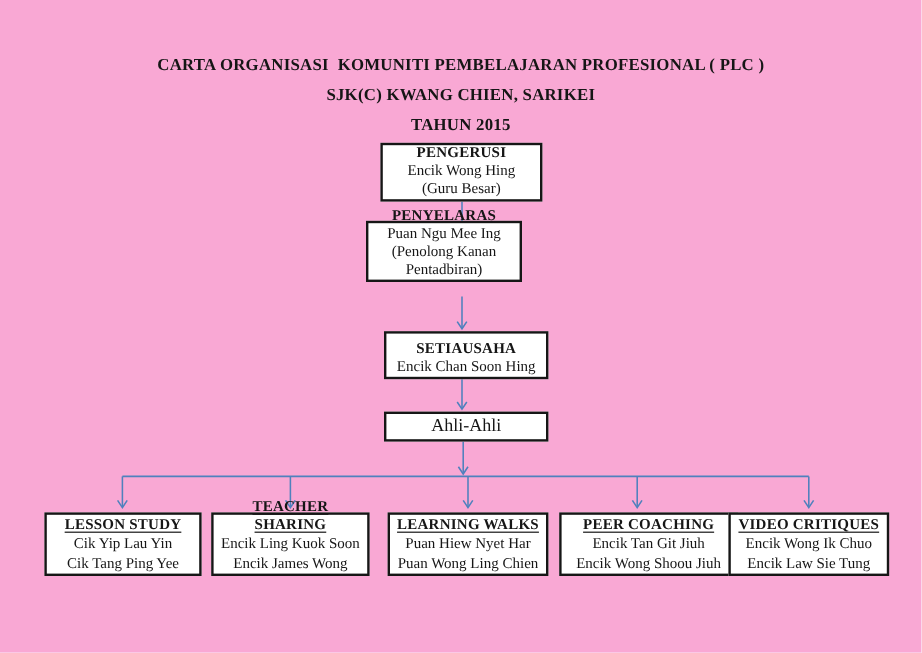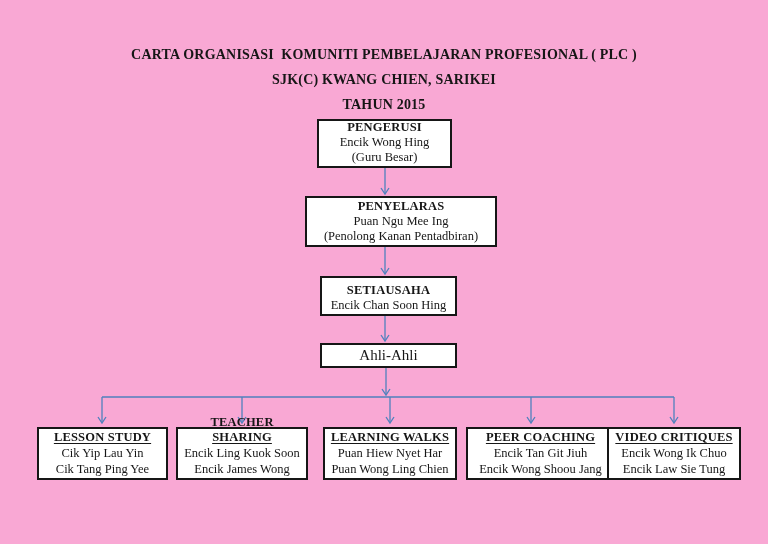--- a/index.html
+++ b/index.html
@@ -16,21 +16,21 @@
   
   .obox{
     position:absolute;box-sizing:border-box;border:2px solid var(--border);
     background:#fff;text-align:center;display:flex;flex-direction:column;
     justify-content:flex-end;align-items:center;padding:1px 2px;
   }
   .obox .head{font-weight:bold;font-size:12.5px;line-height:15px;letter-spacing:.2px;}
   .obox .line{font-size:12.5px;line-height:15px;}
   
   #box-pengerusi {left:317px;top:119px;width:135px;height:49px;}
-  #box-penyelaras{left:305px;top:196px;width:192px;height:51px;}
+  #box-penyelaras{left:305px;top:184px;width:130px;height:51px;}
   #box-setiausaha{left:320px;top:276px;width:137px;height:40px;}
   #box-ahli      {left:320px;top:343px;width:137px;height:25px;}
   #box-ahli .single{font-size:15px;line-height:19px;}
   
   .team{top:427px;height:53px;padding-top:2px;}
   .team .head{text-decoration:underline;text-underline-offset:2px;}
   .team .line{font-size:12.5px;line-height:16px;}
   #team-0{left:37px; width:131px;}
   #team-1{left:176px;width:132px;}
   #team-2{left:323px;width:134px;}
@@ -114,21 +114,21 @@
 
   <div class="obox team" id="team-2">
     <div class="head">LEARNING WALKS</div>
     <div class="line">Puan Hiew Nyet Har</div>
     <div class="line">Puan Wong Ling Chien</div>
   </div>
 
   <div class="obox team" id="team-3">
     <div class="head">PEER COACHING</div>
     <div class="line">Encik Tan Git Jiuh</div>
-    <div class="line">Encik Wong Shoou Jang</div>
+    <div class="line">Encik Wong Shoou Jiuh</div>
   </div>
 
   <div class="obox team" id="team-4">
     <div class="head">VIDEO CRITIQUES</div>
     <div class="line">Encik Wong Ik Chuo</div>
     <div class="line">Encik Law Sie Tung</div>
   </div>
 
 </div>
 

